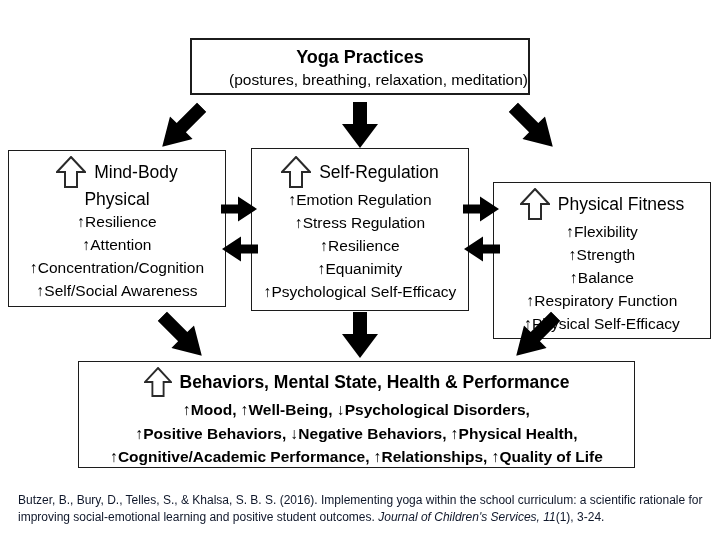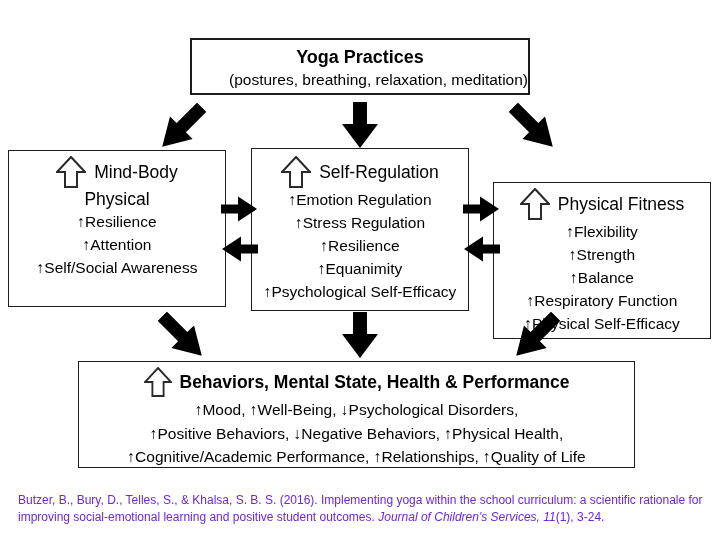--- a/index.html
+++ b/index.html
@@ -16,29 +16,29 @@
   .selfreg-box   { left:251px; top:148px; width:218px; height:163px; padding-top:7px; }
   .fitness-box   { left:493px; top:150px; width:218px; height:157px; padding-top:5px;margin-top:32px; }
   .outcomes-box  { left:78px;  top:361px; width:557px; height:107px; padding-top:4px; }
 
   .big-title  { font-weight:bold; font-size:18px; line-height:24px; }
   .subtitle   { font-size:15.5px; line-height:21px;text-align:right; }
   .title-row  { display:flex; align-items:center; justify-content:center; gap:8px; min-height:32px; }
   .box-title  { font-weight:normal; font-size:17.5px; line-height:22px; }
   .items      { font-size:15.5px; line-height:23px; }
   .out-title  { font-weight:bold; font-size:17.5px; }
-  .out-lines  { font-size:15.5px; line-height:23.5px; }
+  .out-lines  { font-size:15.5px; line-height:23.5px;font-weight:bold; }
 
   .arrow { position:absolute; }
   .rot45  { transform:rotate(45deg); }
   .rot135 { transform:rotate(135deg); }
 
   .citation {
     position:absolute; left:18px; top:492px; width:692px;
-    font-size:12px; line-height:17px; color:#6d28d9;
+    font-size:12px; line-height:17px; color:#0f172a;
   }
   .citation .it { font-style:italic; }
   svg { display:block; }
 </style>
 </head>
 <body>
 
 <div class="canvas">
 
   <div class="box yoga-box">
@@ -68,20 +68,21 @@
         <svg width="30" height="32" viewBox="0 0 30 32">
             <polygon points="15,1 29,16 21,16 21,31 9,31 9,16 1,16" fill="#fff" stroke="#2a2a2a" stroke-width="2"></polygon>
           </svg>
       </span>
       <span class="box-title">Mind-Body</span>
     </div>
     <div class="box-title">Physical</div>
     <div class="items">
       <div>↑Resilience</div>
       <div>↑Attention</div>
+      <div>↑Concentration/Cognition</div>
       <div>↑Self/Social Awareness</div>
     </div>
   </div>
 
   <div class="box selfreg-box">
     <div class="title-row">
       <span>
         <svg width="30" height="32" viewBox="0 0 30 32">
             <polygon points="15,1 29,16 21,16 21,31 9,31 9,16 1,16" fill="#fff" stroke="#2a2a2a" stroke-width="2"></polygon>
           </svg>

